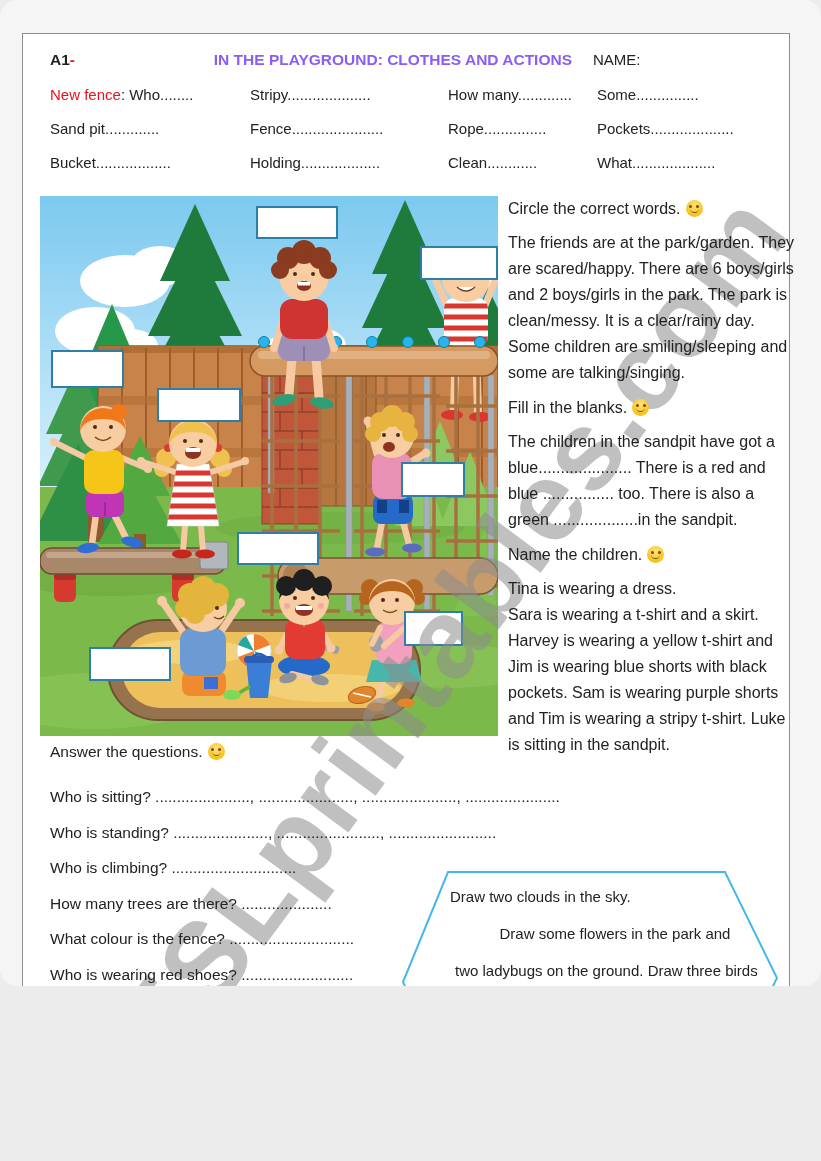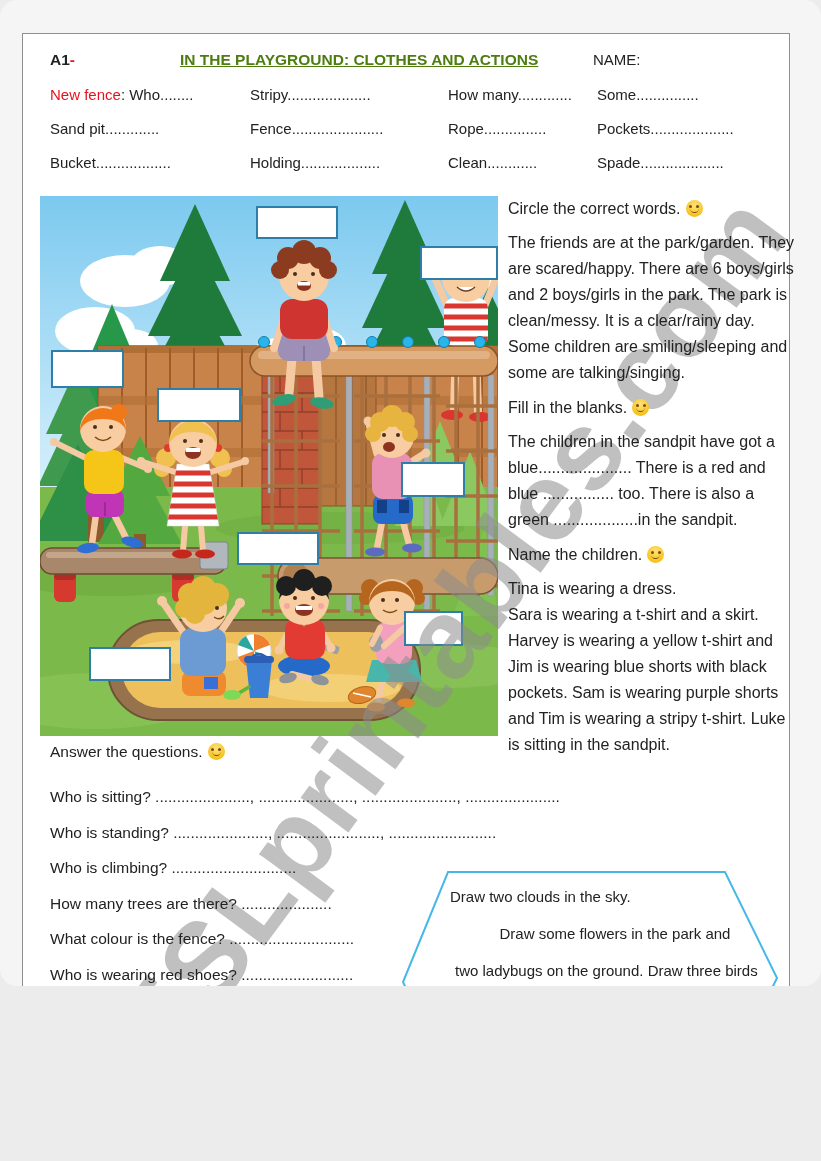--- a/index.html
+++ b/index.html
@@ -3,22 +3,22 @@
 <meta charset="utf-8">
 <style>
   html,body{margin:0;padding:0;background:#ececec;}
   .page{position:relative;width:821px;height:986px;background:#f5f5f5;overflow:hidden;
         font-family:"Liberation Sans",sans-serif;color:#222;border-radius:17px;}
   .sheet{position:absolute;left:22px;top:33px;width:768px;height:1095px;background:#ffffff;
          border:1.5px solid #8f8f8f;box-sizing:border-box;}
   
   .hdr-level{position:absolute;left:50px;top:51px;font-size:15.5px;font-weight:bold;z-index:10;}
   .hdr-level .dash{color:#e8121d;}
-  .hdr-title{position:absolute;left:180px;top:51px;width:392px;text-align:left;font-size:15.5px;
-             font-weight:bold;color:#4d7c0f;z-index:10;text-decoration:underline;}
+  .hdr-title{position:absolute;left:180px;top:51px;width:392px;text-align:right;font-size:15.5px;
+             font-weight:bold;color:#8b5cf6;z-index:10;}
   .hdr-name{position:absolute;left:593px;top:51px;font-size:15px;z-index:10;}
   
   .nw-row{position:absolute;left:50px;width:720px;height:20px;font-size:15px;z-index:10;}
   .nw-c0{position:absolute;left:0;}
   .nw-c1{position:absolute;left:200px;}
   .nw-c2{position:absolute;left:398px;}
   .nw-c3{position:absolute;left:547px;}
   .nw-label{color:#e8121d;}
   
   .illus{position:absolute;left:40px;top:196px;width:458px;height:540px;z-index:1;}
@@ -67,21 +67,21 @@
   <div class="nw-row" style="top:120px">
     <span class="nw-c0">Sand pit.............</span>
     <span class="nw-c1">Fence......................</span>
     <span class="nw-c2">Rope...............</span>
     <span class="nw-c3">Pockets....................</span>
   </div>
   <div class="nw-row" style="top:154px">
     <span class="nw-c0">Bucket..................</span>
     <span class="nw-c1">Holding...................</span>
     <span class="nw-c2">Clean............</span>
-    <span class="nw-c3">Spade....................</span>
+    <span class="nw-c3">What....................</span>
   </div>
 
   <svg class="illus" viewBox="0 0 458 540">
     <defs>
       <linearGradient id="sky" x1="0" y1="0" x2="0" y2="1">
         <stop offset="0" stop-color="#7cc9ef"></stop>
           <stop offset="1" stop-color="#d9f1fc"></stop>
       </linearGradient>
       <clipPath id="dressClip">
           <path d="M137,268 L169,268 L179,330 L127,330 Z"></path>

